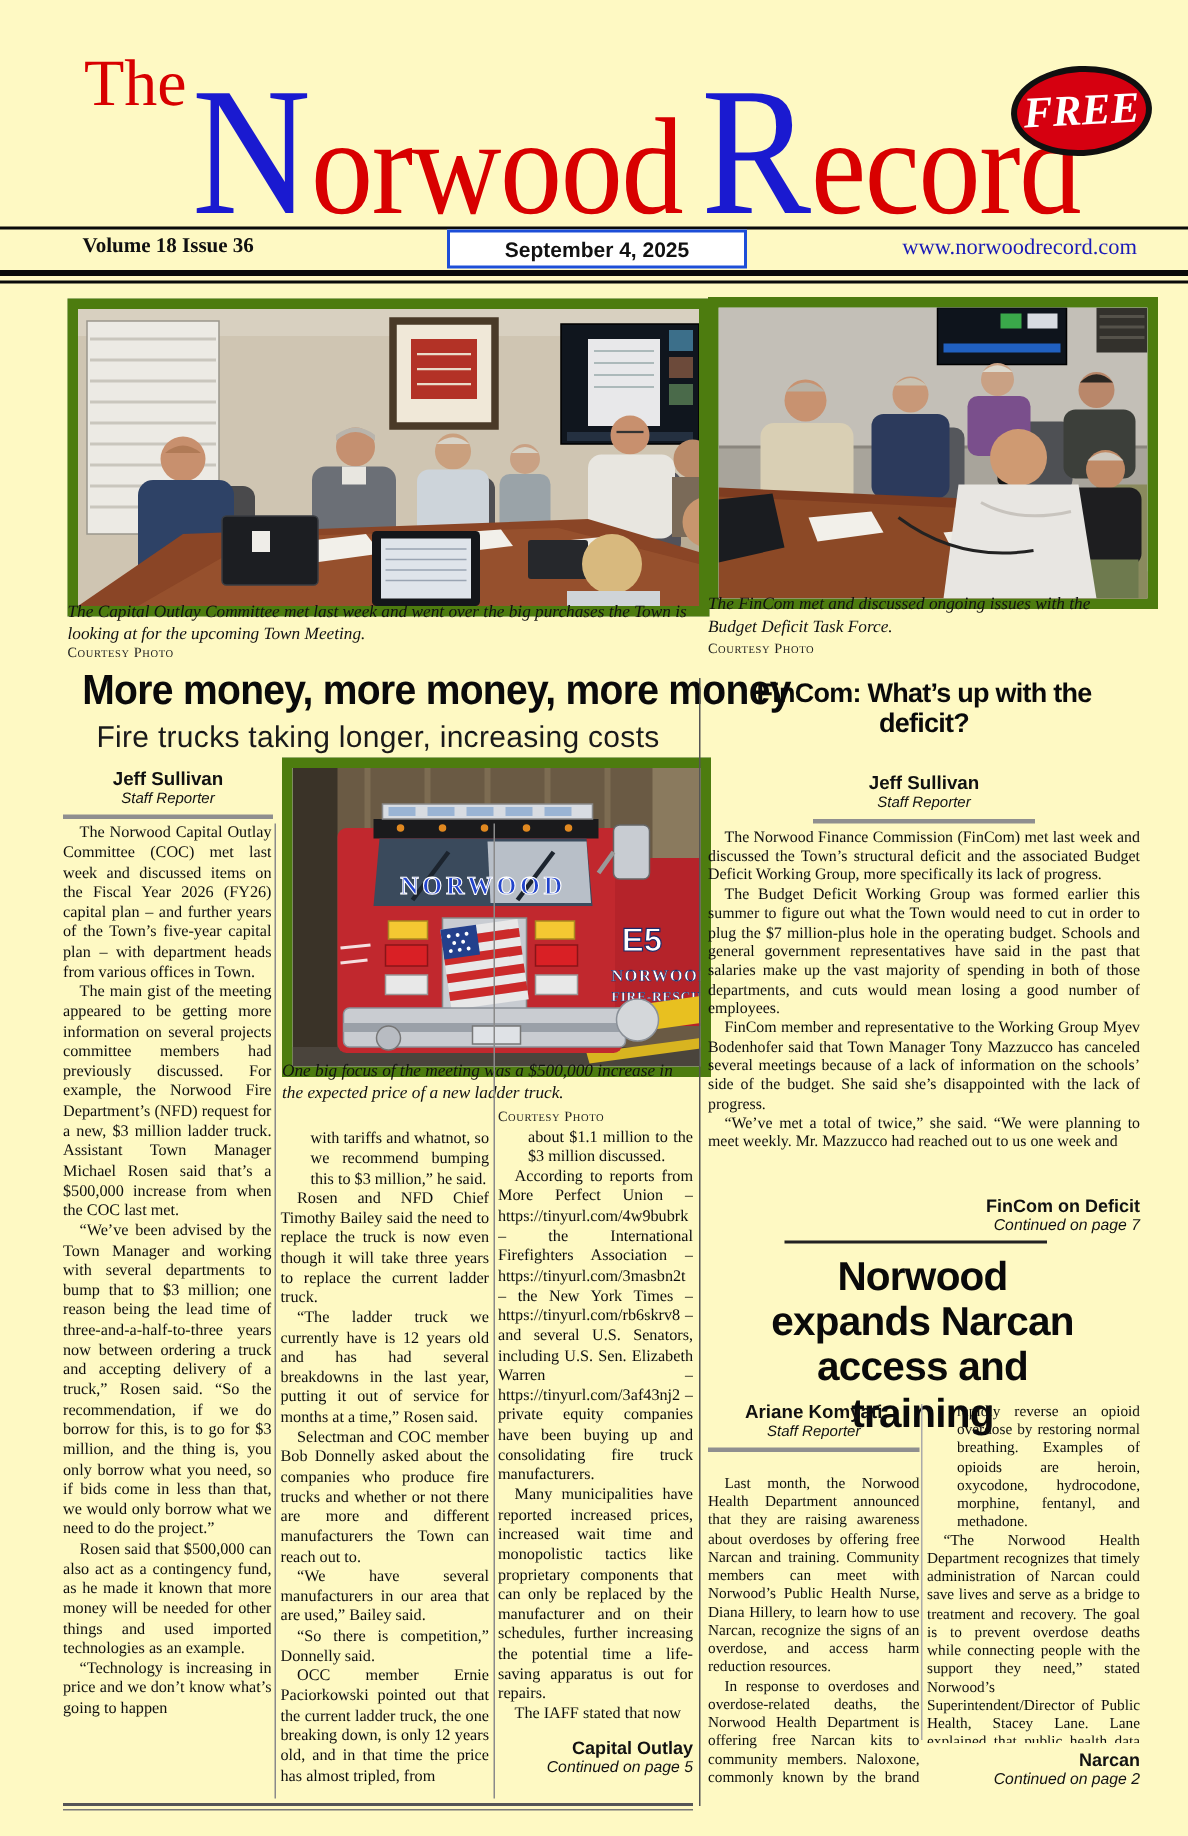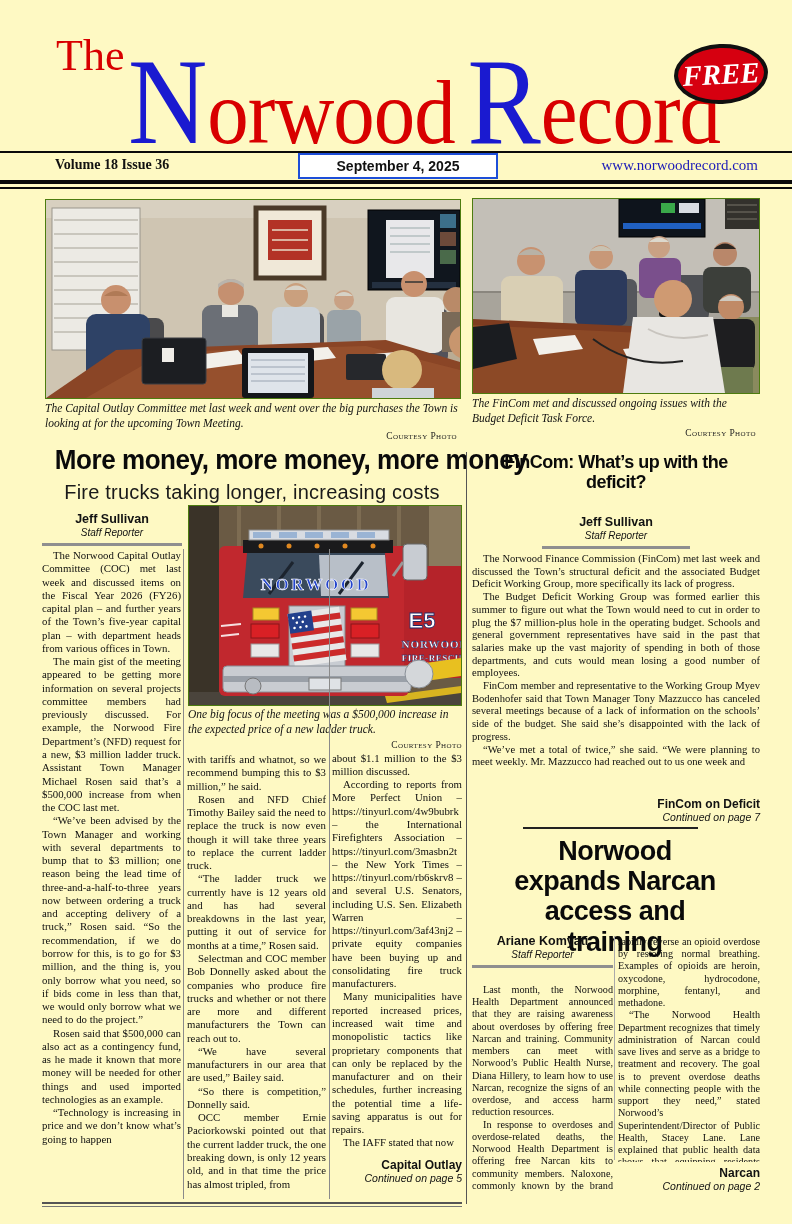--- a/index.html
+++ b/index.html
@@ -19,44 +19,44 @@
               font-family:"Liberation Serif",serif;transform:rotate(-3deg);}
   .rule-thin{position:absolute;left:0;top:151px;width:792px;border-top:2px solid #0a0a0a;}
   .m-volume{position:absolute;left:55px;top:157px;font-weight:bold;font-size:14px;}
   .date-box{position:absolute;left:298px;top:153px;width:196px;border:2px solid #1d4ed8;
             text-align:center;font-family:"Liberation Sans",sans-serif;font-weight:bold;
             font-size:14px;padding:3px 0;background:#fff;}
   .m-site{position:absolute;right:34px;top:157px;font-size:15px;color:#1a1ab8;margin-left:47px;}
   .rule-double{position:absolute;left:0;top:180px;width:792px;height:3px;
                border-top:4px solid #0a0a0a;border-bottom:2px solid #0a0a0a;}
   
-  .photo{position:absolute;border:1px solid #4d7c0f;overflow:hidden;background:#ccc;}
+  .photo{position:absolute;border:7px solid #4d7c0f;overflow:hidden;background:#ccc;}
   .photo svg{display:block;}
   
   .caption{position:absolute;font-style:italic;font-size:11.5px;line-height:1.28;color:#111;}
-  .credit{font-variant:small-caps;font-size:9.5px;letter-spacing:.4px;color:#222;text-align:right;}
+  .credit{font-variant:small-caps;font-size:9.5px;letter-spacing:.4px;color:#222;}
   .credit.abs{position:absolute;}
   
   .headline{position:absolute;font-family:"Liberation Sans",sans-serif;font-weight:bold;
             color:#0a0a0a;text-align:center;}
   .hl-main{left:40px;top:444px;width:424px;font-size:28px;letter-spacing:-.5px;
            white-space:nowrap;transform:scaleX(.93);transform-origin:center;}
   .hl-sub{left:40px;top:481px;width:424px;font-size:20px;font-weight:normal;color:#1a1a1a;
           font-family:"Liberation Sans",sans-serif;letter-spacing:.2px;text-align:center;}
   .hl-fincom{left:475px;top:452px;width:282px;font-size:18px;line-height:1.12;letter-spacing:-.5px;}
   .hl-narcan{left:505px;top:836px;width:220px;font-size:27px;line-height:1.12;letter-spacing:-.5px;}
   .byline{position:absolute;text-align:center;font-family:"Liberation Sans",sans-serif;}
   .byline .bn{font-weight:bold;font-size:12.5px;}
   .byline .bt{font-style:italic;font-size:10px;margin-top:1px;}
   .byline .br{height:3px;background:#8f8f8f;margin-top:5px;}
   
   .col{position:absolute;text-align:justify;overflow:hidden;hyphens:auto;-webkit-hyphens:auto;
        font-family:"Liberation Serif",serif;color:#0e0e0e;}
   .col p{margin:0;text-indent:11px;}
-  .col p.cont{text-indent:0;}
+  .col p.cont{text-indent:0;margin-left:20px;}
   .c-cap{font-size:10.8px;line-height:1.23;}
   .c-fin{font-size:10.6px;line-height:1.2;}
   .c-nar{font-size:10.2px;line-height:1.2;}
   
   .continued{position:absolute;text-align:right;font-family:"Liberation Sans",sans-serif;}
   .continued .ct{font-weight:bold;font-size:12px;}
   .continued .cp{font-style:italic;font-size:10.5px;}
   
   .vdiv{position:absolute;width:1px;background:#8a8a8a;}
   .hr-bottom-left{position:absolute;left:42px;top:1202px;width:420px;height:2px;

